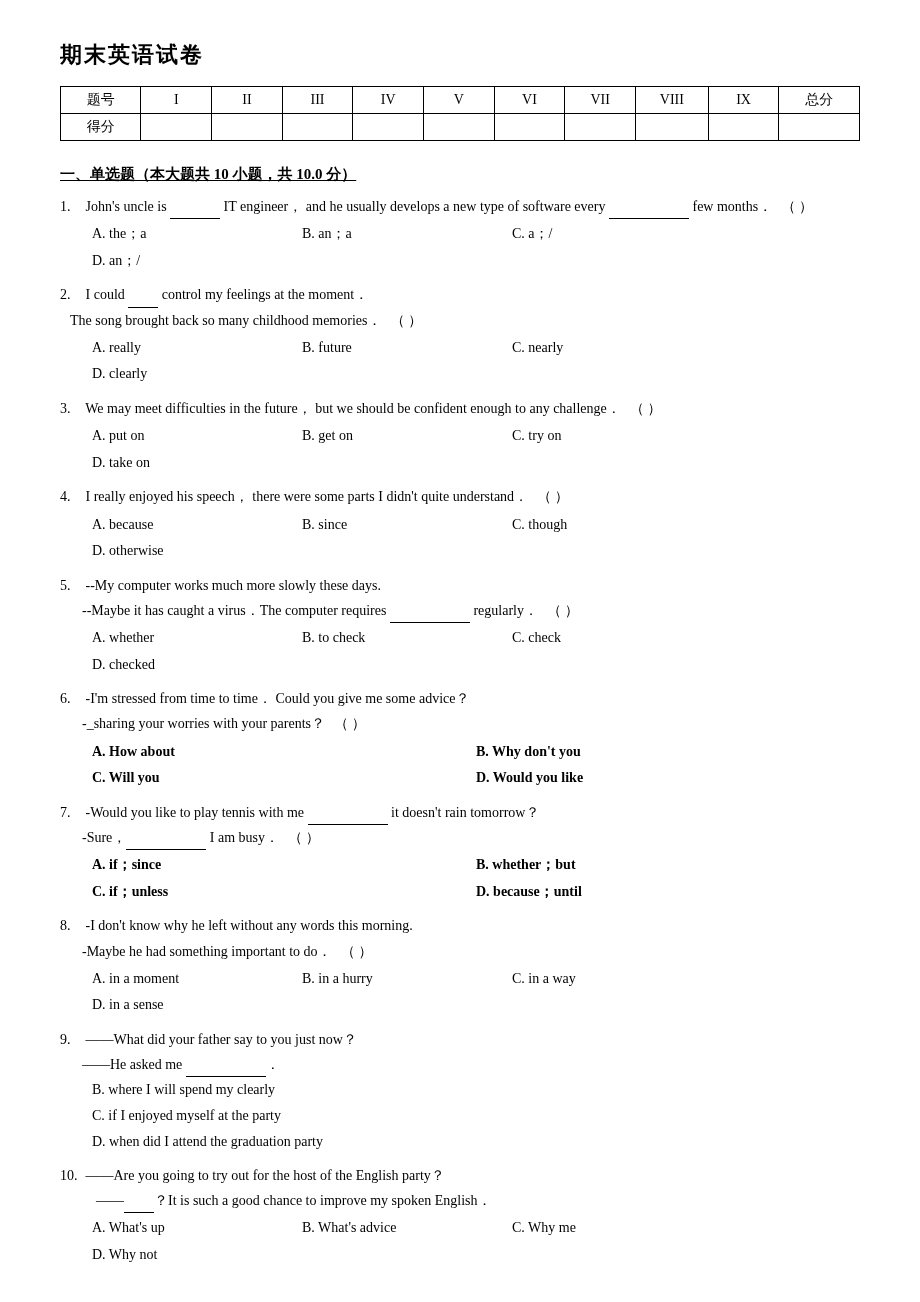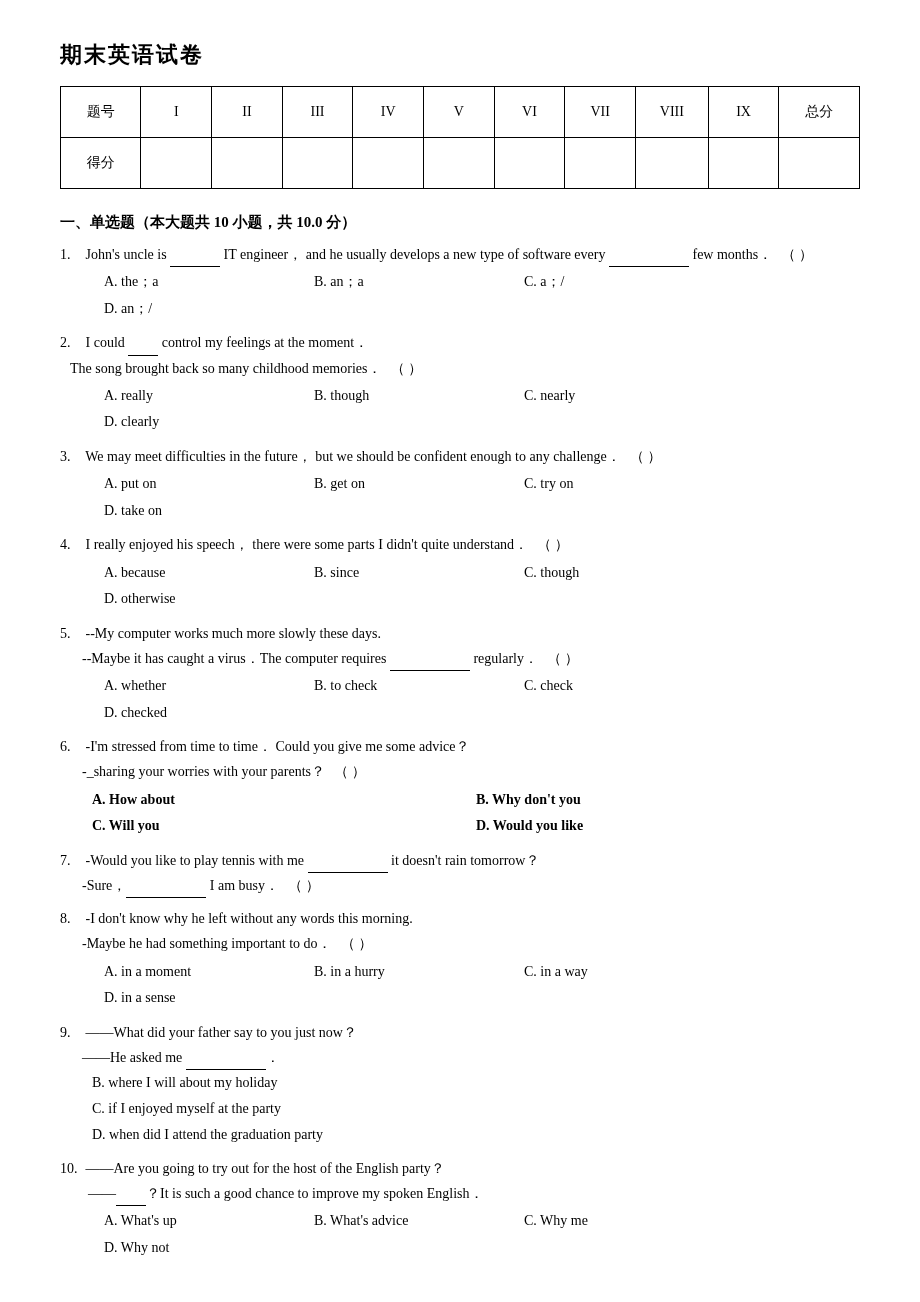--- a/index.html
+++ b/index.html
@@ -21,43 +21,44 @@
     }
     .score-table {
       width: 100%;
       border-collapse: collapse;
       margin-bottom: 24px;
       font-size: 14px;
     }
     .score-table td {
       border: 1px solid #000;
       text-align: center;
-      padding: 16px 6px;
+      padding: 4px 6px;
       min-width: 36px;
     }
     .section-title {
       font-size: 15px;
       font-weight: bold;
       margin-bottom: 10px;
       margin-top: 15px;
+      text-decoration: underline;
     }
     .question-block {
       margin-bottom: 8px;
       line-height: 1.8;
     }
     .question-number {
       display: inline-block;
       min-width: 22px;
       font-size: 14px;
     }
     .question-text {
       display: inline;
     }
     .options-row {
-      margin-left: 44px;
+      margin-left: 32px;
       margin-top: 2px;
       display: flex;
       flex-wrap: wrap;
       gap: 0 30px;
     }
     .option {
       min-width: 180px;
       line-height: 1.9;
     }
     .options-2col {
@@ -137,21 +138,21 @@
     <span class="option">D. an；/</span>
   </div>
 </div>
 
 <div class="question-block">
   <span class="question-number">2.</span>
   <span class="question-text">I could <span class="blank blank-short"></span> control my feelings at the moment．<br>
   <span style="margin-left:10px;">The song brought back so many childhood memories．<span class="paren">（   ）</span></span></span>
   <div class="options-row">
     <span class="option">A. really</span>
-    <span class="option">B. though</span>
+    <span class="option">B. future</span>
     <span class="option">C. nearly</span>
     <span class="option">D. clearly</span>
   </div>
 </div>
 
 <div class="question-block">
   <span class="question-number">3.</span>
   <span class="question-text">We may meet difficulties in the future，  but we should be confident enough to any challenge．<span class="paren">（   ）</span></span>
   <div class="options-row">
     <span class="option">A. put on</span>
@@ -193,48 +194,54 @@
     <span class="option">B. Why don't you</span>
     <span class="option">C. Will you</span>
     <span class="option">D. Would you like</span>
   </div>
 </div>
 
 <div class="question-block">
   <span class="question-number">7.</span>
   <span class="question-text">-Would you like to play tennis with me <span class="blank blank-long"></span> it doesn't rain tomorrow？<br>
   <span style="margin-left:22px;">-Sure，<span class="blank blank-long"></span> I am busy．<span class="paren">（   ）</span></span></span>
+  <div class="options-2col">
+    <span class="option">A. if；since</span>
+    <span class="option">B. whether；but</span>
+    <span class="option">C. if；unless</span>
+    <span class="option">D. because；until</span>
+  </div>
 </div>
 
 <div class="question-block">
   <span class="question-number">8.</span>
   <span class="question-text">-I don't know why he left without any words this morning.<br>
   <span style="margin-left:22px;">-Maybe he had something important to do．<span class="paren">（   ）</span></span></span>
   <div class="options-row">
     <span class="option">A. in a moment</span>
     <span class="option">B. in a hurry</span>
     <span class="option">C. in a way</span>
     <span class="option">D. in a sense</span>
   </div>
 </div>
 
 <div class="question-block">
   <span class="question-number">9.</span>
   <span class="question-text">——What did your father say to you just now？<br>
   <span style="margin-left:22px;">——He asked me <span class="blank blank-long"></span>．</span></span>
   <div class="indent" style="line-height:1.85">
-    <div>B. where I will about my holiday</div>
+    <div>B. where I will spend my clearly</div>
     <div>C. if I enjoyed myself at the party</div>
     <div>D. when did I attend the graduation party</div>
   </div>
 </div>
 
 <div class="question-block">
   <span class="question-number">10.</span>
   <span class="question-text">——Are you going to try out for the host of the English party？<br>
-  <span style="margin-left:28px;">——<span class="blank blank-short"></span>？It is such a good chance to improve my spoken English．</span></span>
+  <span style="margin-left:36px;">——<span class="blank blank-short"></span>？It is such a good chance to improve my spoken English．</span></span>
   <div class="options-row">
     <span class="option">A. What's up</span>
     <span class="option">B. What's advice</span>
     <span class="option">C. Why me</span>
     <span class="option">D. Why not</span>
   </div>
 </div>
 
 </body></html>

